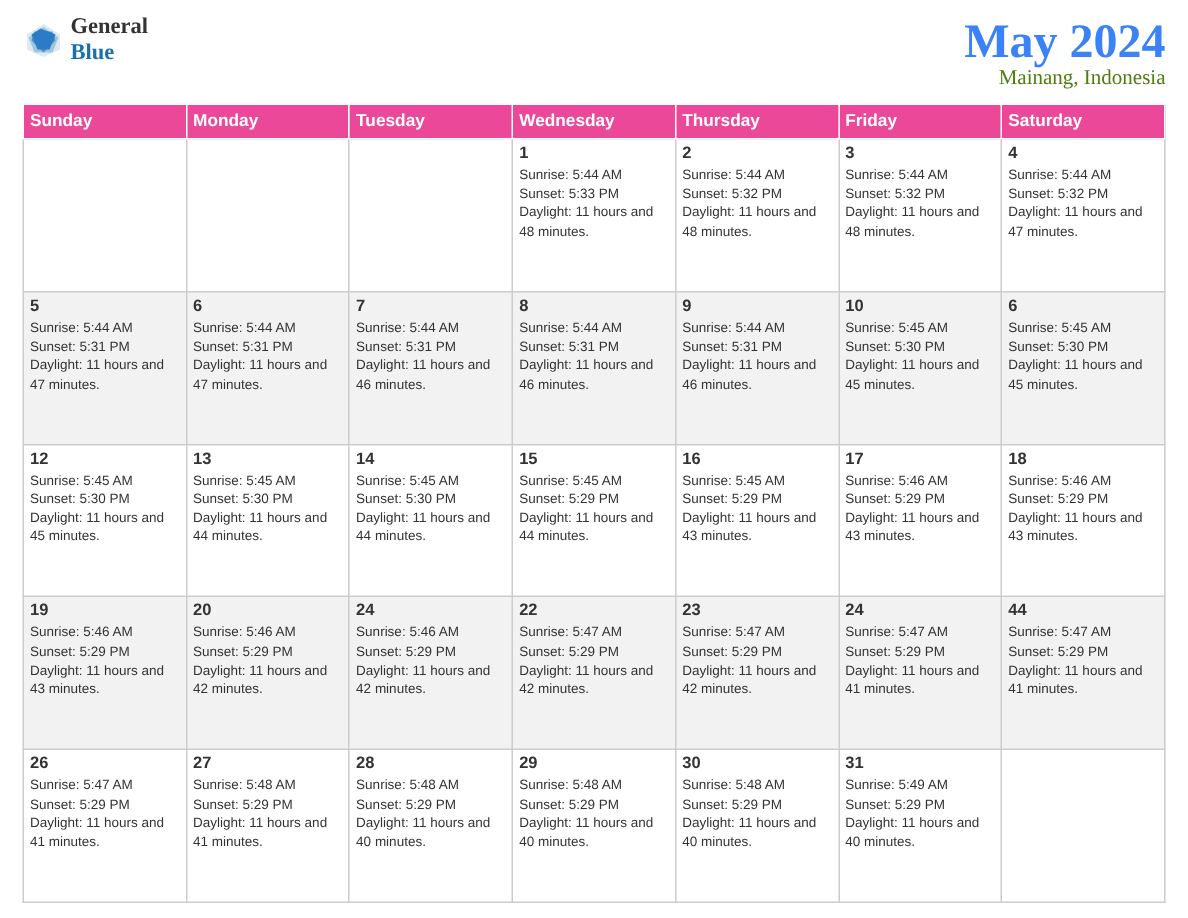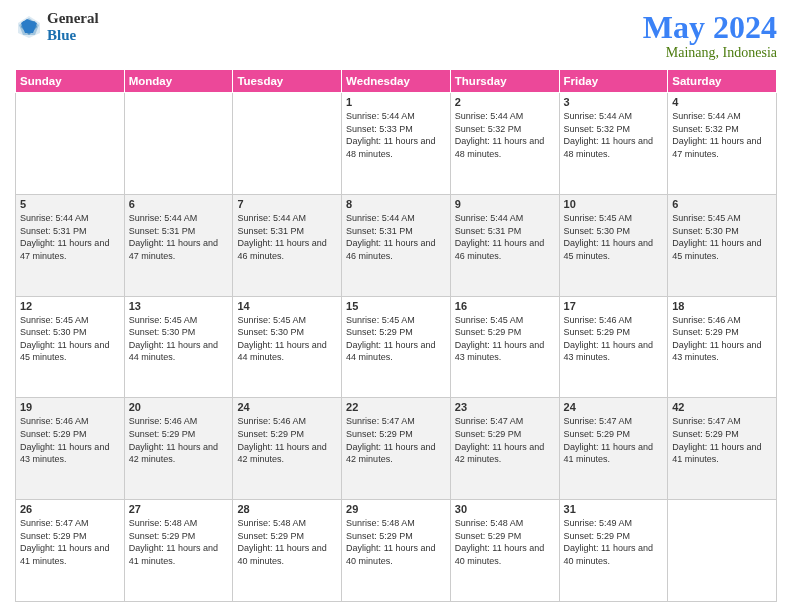--- a/index.html
+++ b/index.html
@@ -239,21 +239,21 @@
           </td>
           <td>
             <span class="day-num">23</span>
             <div class="day-info">Sunrise: 5:47 AM<br>Sunset: 5:29 PM<br>Daylight: 11 hours and 42 minutes.</div>
           </td>
           <td>
             <span class="day-num">24</span>
             <div class="day-info">Sunrise: 5:47 AM<br>Sunset: 5:29 PM<br>Daylight: 11 hours and 41 minutes.</div>
           </td>
           <td>
-            <span class="day-num">42</span>
+            <span class="day-num">44</span>
             <div class="day-info">Sunrise: 5:47 AM<br>Sunset: 5:29 PM<br>Daylight: 11 hours and 41 minutes.</div>
           </td>
         </tr>
         <tr>
           <td>
             <span class="day-num">26</span>
             <div class="day-info">Sunrise: 5:47 AM<br>Sunset: 5:29 PM<br>Daylight: 11 hours and 41 minutes.</div>
           </td>
           <td>
             <span class="day-num">27</span>

